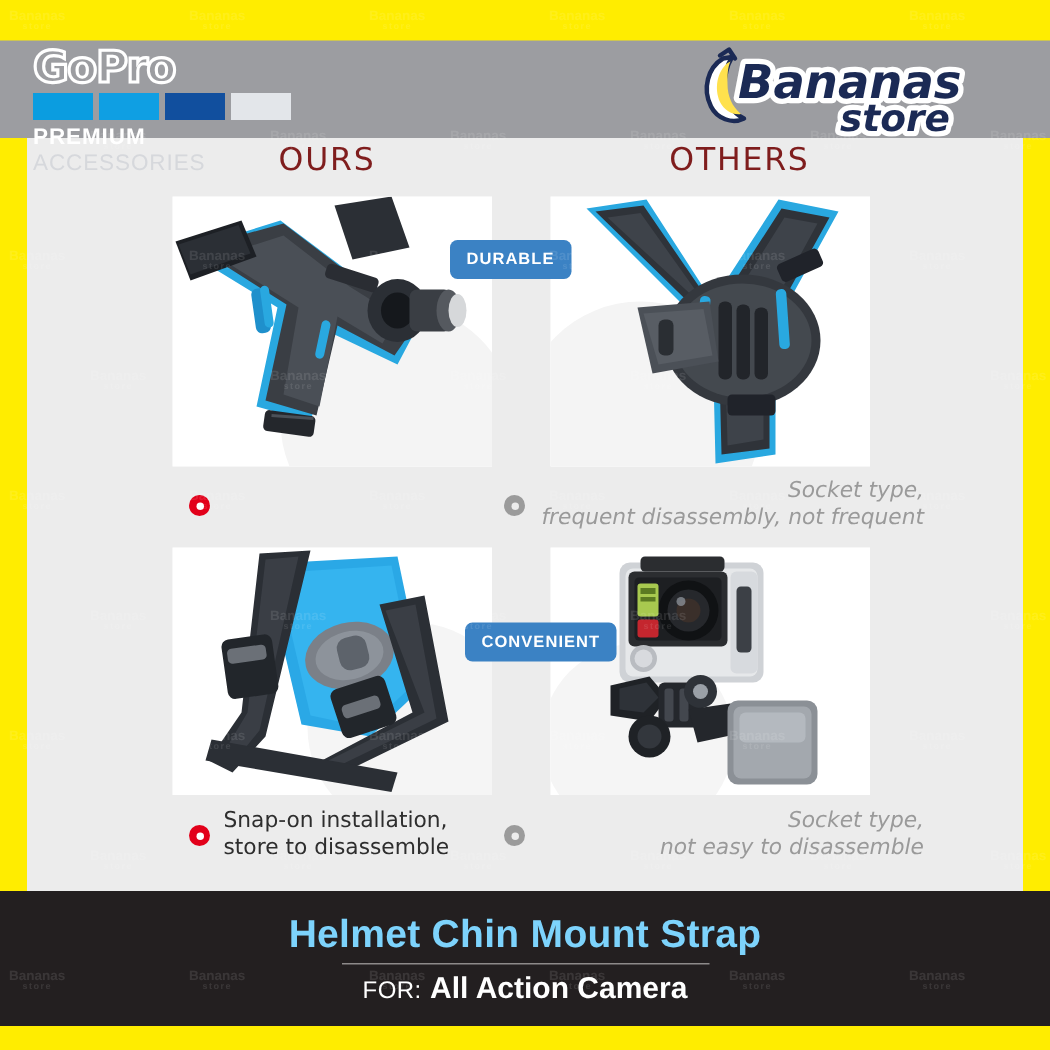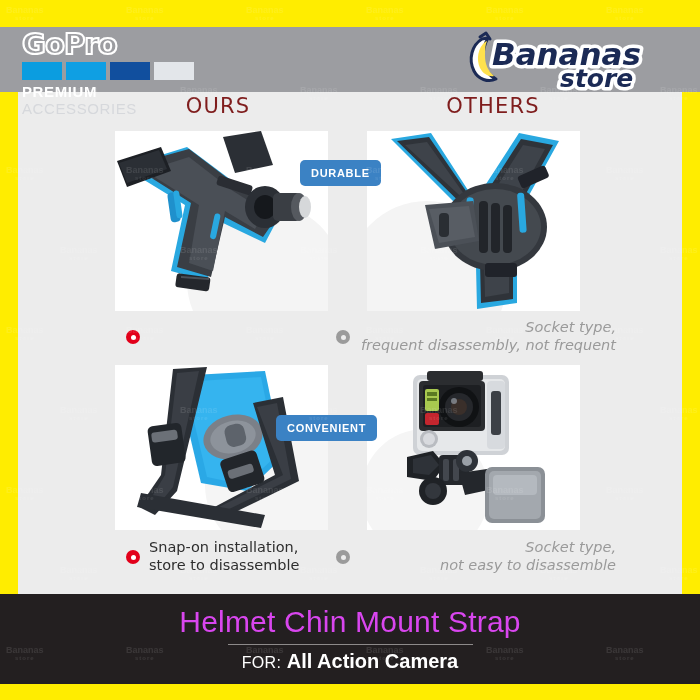--- a/index.html
+++ b/index.html
@@ -91,30 +91,30 @@
   .c2 .cap-text,.c4 .cap-text{text-align:right;flex:1;font-style:italic;}
   .c1 .cap-text,.c3 .cap-text{text-align:left;}
 
   .badge{
     position:absolute;z-index:20;background:#3b82c4;color:#ffffff;
     font-size:11px;font-weight:bold;letter-spacing:.7px;
     border-radius:5px;padding:7px 11px;white-space:nowrap;
     font-family:"Liberation Sans",sans-serif;
   }
   .badge.b1{left:300px;top:160px;}
-  .badge.b2{left:276px;top:415px;}
+  .badge.b2{left:310px;top:415px;}
 
   
   .footer{
     position:absolute;left:0;top:594px;width:700px;height:90px;
     background:#231f20;z-index:10;
     display:flex;flex-direction:column;align-items:center;justify-content:center;
   }
   .foot-title{
-    color:#d946ef;font-size:30px;font-weight:normal;letter-spacing:.2px;
+    color:#7dd3fc;font-size:26px;font-weight:bold;letter-spacing:.2px;
     font-family:"Liberation Sans",sans-serif;line-height:1;
   }
   .foot-rule{width:245px;height:1px;background:#8d8a8a;margin:7px 0 6px;}
   .foot-sub{color:#ffffff;font-size:20px;font-family:"Liberation Sans",sans-serif;line-height:1;}
   .foot-sub .for{font-weight:normal;font-size:16px;letter-spacing:.3px;}
   .foot-sub .model{font-weight:bold;}
 
   
   .art{position:absolute;inset:0;}
 </style>

